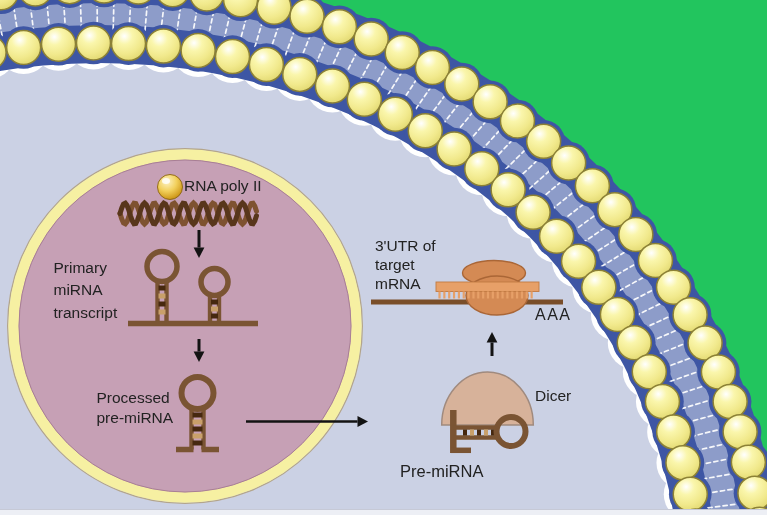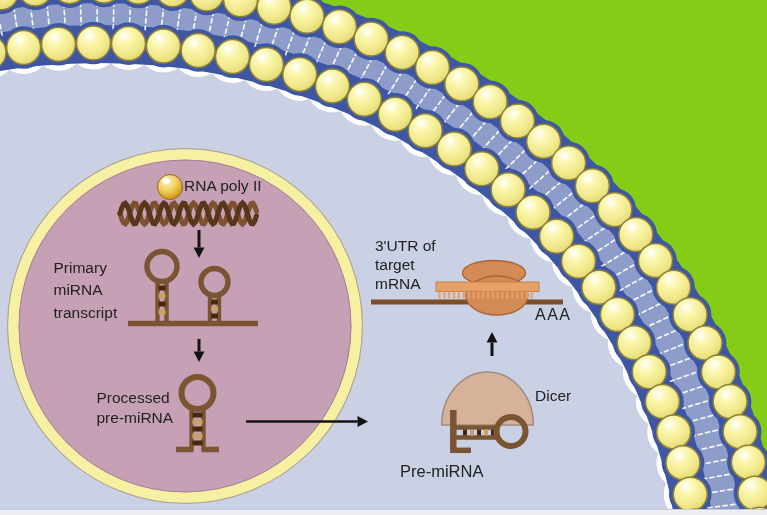--- a/index.html
+++ b/index.html
@@ -1,16 +1,16 @@
 <!DOCTYPE html>
 <html style="--exterior-bg: #ffffff; --cytoplasm: #cbd1e4; --membrane-dark: #3e56a4; --membrane-light: #8d9cc9; --tail-white: #ffffff; --lipid-head-edge: #8c8136; --nucleus-fill: #c6a0b5; --nucleus-ring: #f6f0a2; --nucleus-edge-outer: #b3a58c; --nucleus-edge-inner: #a87e95; --rna-brown: #7a5433; --rung-dark: #46280f; --rung-light: #c9a06a; --dna-dark: #58361b; --dna-mid: #7e5230; --gold-edge: #8a620d; --risc-orange: #d48a54; --risc-orange-edge: #aa6636; --mirna-comb: #e7a068; --mirna-comb-edge: #c07a42; --dicer-tan: #d7b29a; --dicer-edge: #a08a7e; --mrna-brown: #7a4e29; --arrow: #131313; --text-color: #222222; --bottom-strip: #edeff5; --bottom-strip-edge: #c6c9d6;"><head>
 <meta charset="utf-8">
 <style>
   html,body{margin:0;padding:0;background:#fff;}
-  #stage{position:relative;width:767px;height:515px;overflow:hidden;background:#84cc16;}
+  #stage{position:relative;width:767px;height:515px;overflow:hidden;background:#22c55e;}
   svg{display:block;}
   text{font-family:"Liberation Sans",sans-serif;fill:var(--text-color);}
   .lbl{font-size:15.5px;}
   .lbl-lg{font-size:16.5px;}
   .lbl-aaa{font-size:16px;letter-spacing:1.5px;}
   .cyto{fill:var(--cytoplasm);}
   .nuc-outline-out{fill:none;stroke:var(--nucleus-edge-outer);stroke-width:1.4;}
   .nuc-body{fill:var(--nucleus-fill);stroke:var(--nucleus-ring);stroke-width:10.5;}
   .nuc-outline-in{fill:none;stroke:var(--nucleus-edge-inner);stroke-width:1;}
   .gold{fill:url(#goldGrad);stroke:var(--gold-edge);stroke-width:0.9;}

